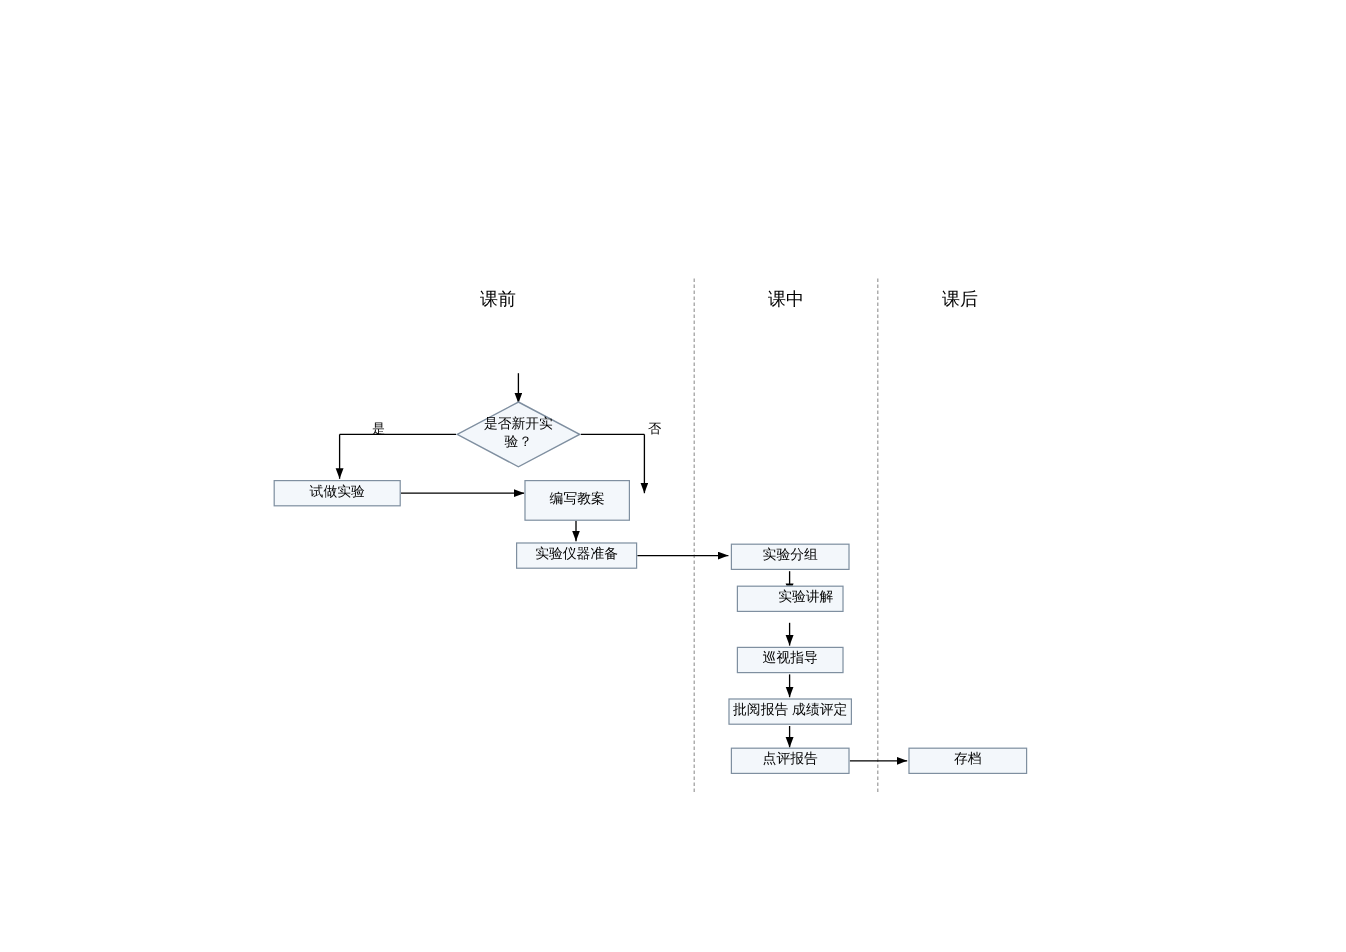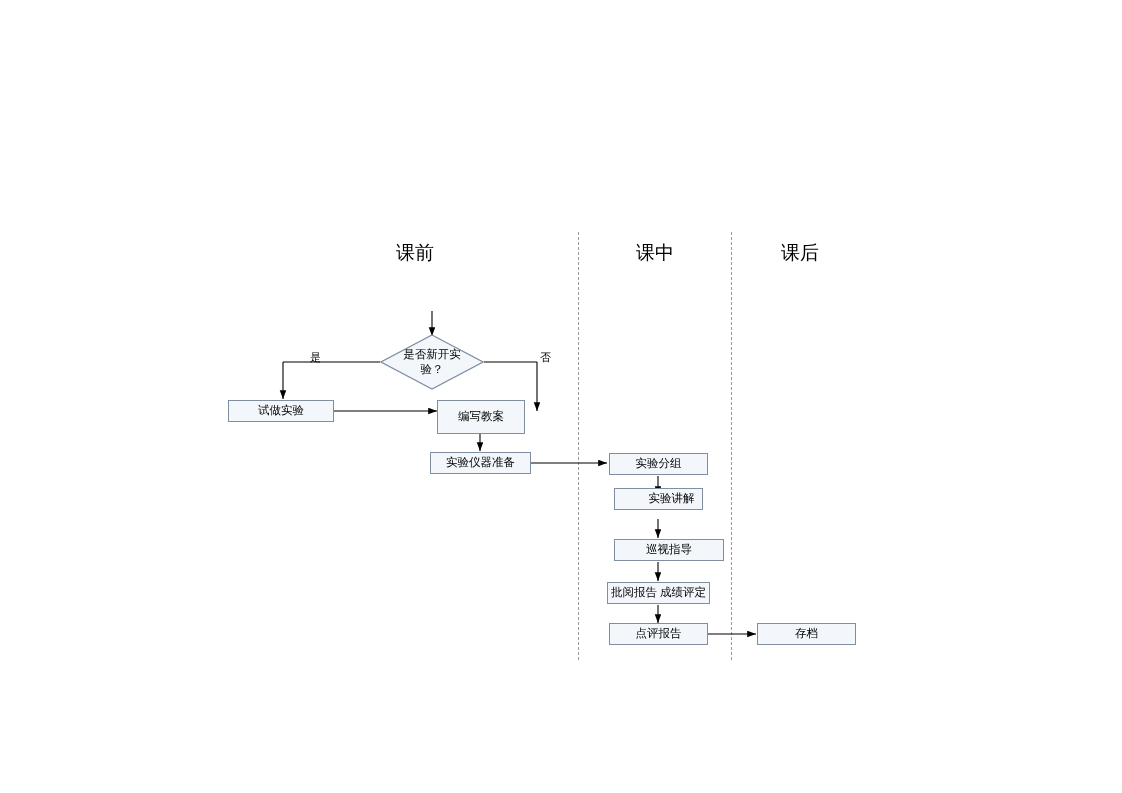--- a/index.html
+++ b/index.html
@@ -29,21 +29,21 @@
     text-align: center;
     font-family: "Liberation Serif", serif;
     font-weight: bold;
     font-size: 25px;
     color: #000000;
     letter-spacing: 1px;
   }
   .phase-label {
     position: absolute;
     font-family: "Liberation Sans", sans-serif;
-    font-size: 19px;
+    font-size: 15px;
     color: #000000;
     text-align: center;
     white-space: nowrap;
   }
   .divider {
     position: absolute;
     border-left: 1px dashed #9a9a9a;
     width: 0;
   }
   .node {
@@ -178,21 +178,21 @@
   </div>
 
   <div class="node" style="left:609px; top:453px; width:99px; height:22px;">
     <span class="node-line">实验分组</span>
   </div>
 
   <div class="node" style="left:614px; top:488px; width:89px; height:22px;padding-left:28px;">
     <span class="node-line">实验讲解</span>
   </div>
 
-  <div class="node" style="left:614px; top:539px; width:110px; height:22px;">
+  <div class="node" style="left:614px; top:539px; width:89px; height:22px;">
     <span class="node-line">巡视指导</span>
   </div>
 
   <div class="node" style="left:607px; top:582px; width:103px; height:22px;">
     <span class="node-line">批阅报告 成绩评定</span>
   </div>
 
   <div class="node" style="left:609px; top:623px; width:99px; height:22px;">
     <span class="node-line">点评报告</span>
   </div>

